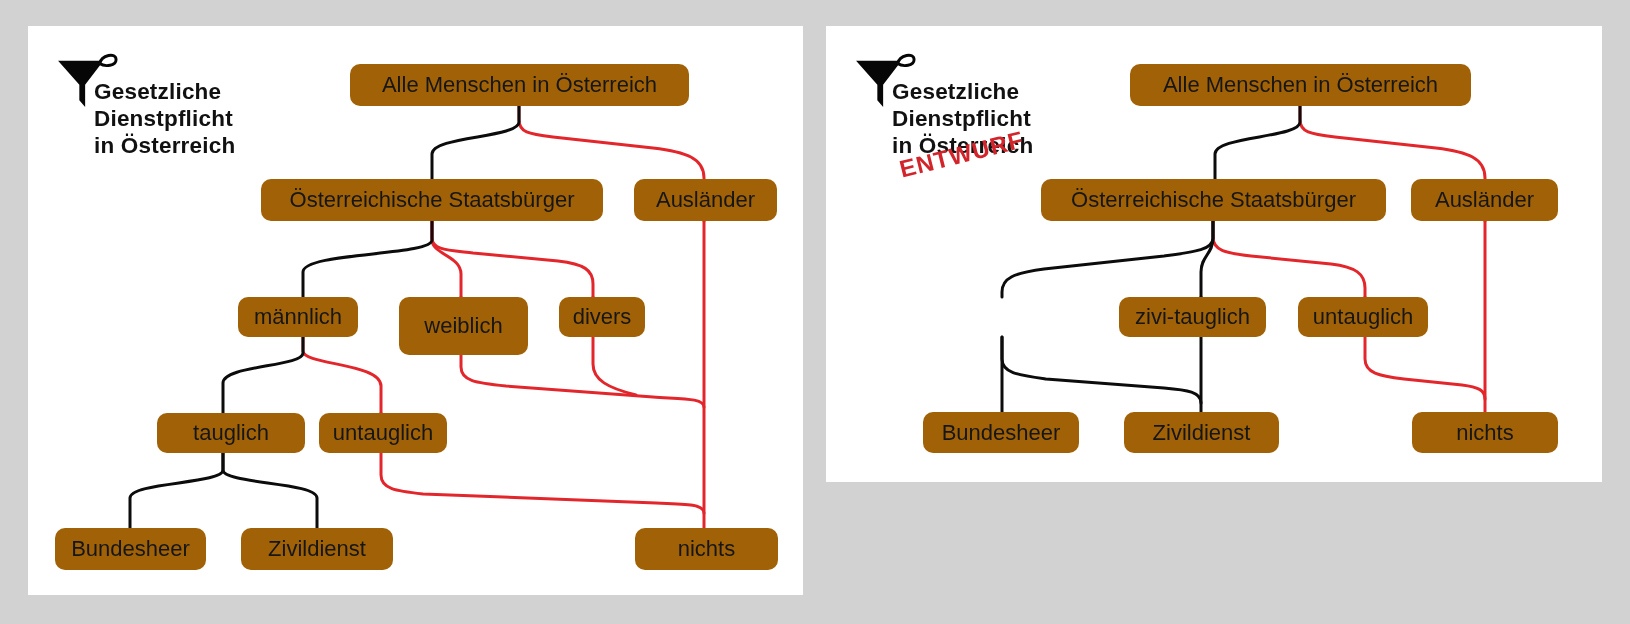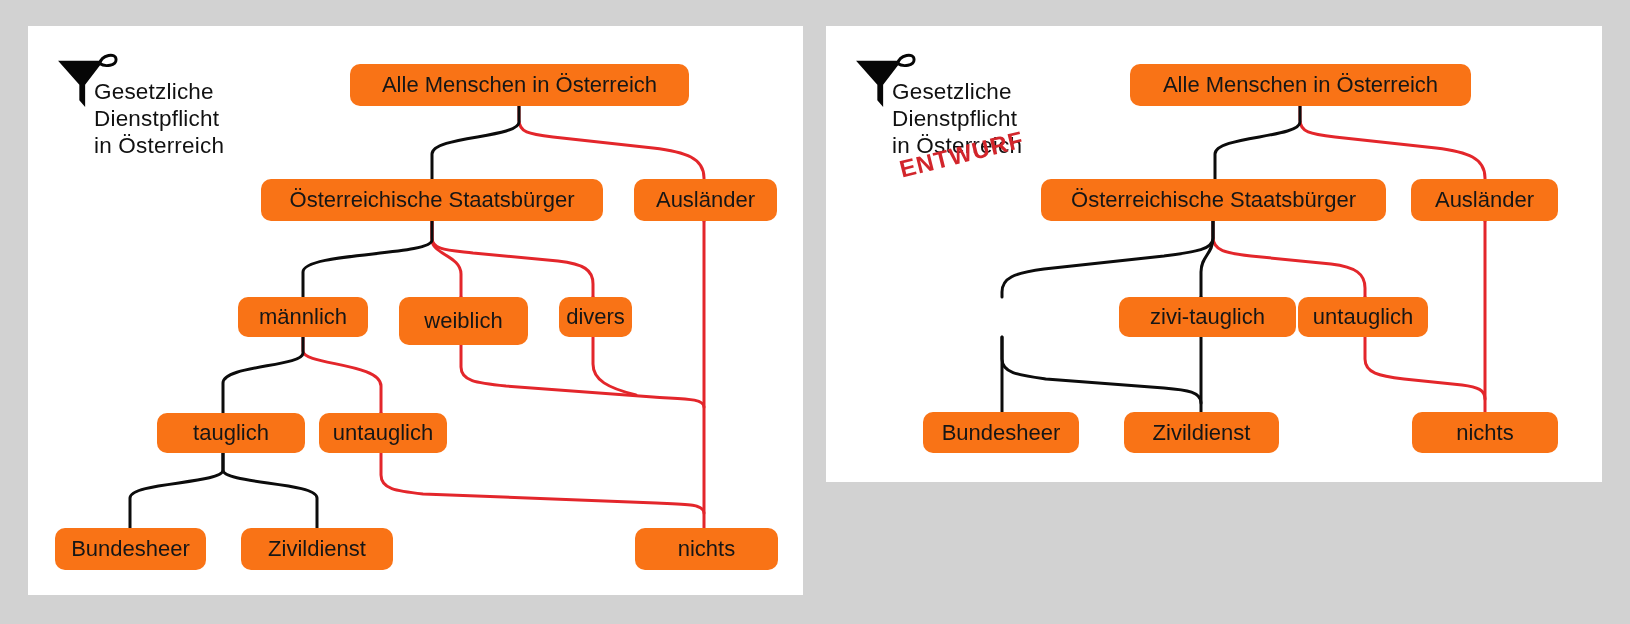--- a/index.html
+++ b/index.html
@@ -3,27 +3,27 @@
 <meta charset="utf-8">
 <style>
   html,body{margin:0;padding:0;}
   body{font-family:"Liberation Sans",sans-serif;}
   .canvas{position:relative;width:1630px;height:624px;background:#d2d2d2;overflow:hidden;}
   .panel{position:absolute;background:#ffffff;}
   .panel svg.edges{position:absolute;left:0;top:0;}
   .nodes{position:absolute;left:0;top:0;width:100%;height:100%;}
   .node{
     position:absolute;display:flex;align-items:center;justify-content:center;
-    background:#f97316;border-radius:10px;font-size:22px;color:#161616;
+    background:#a16207;border-radius:10px;font-size:22px;color:#161616;
     white-space:nowrap;line-height:1;
   }
   .funnel{position:absolute;left:30px;top:25px;width:62px;height:58px;}
   .brand-text{
     position:absolute;left:66px;top:52px;font-size:22.5px;line-height:27px;
-    font-weight:400;color:#111111;letter-spacing:0.2px;
+    font-weight:700;color:#111111;letter-spacing:0.2px;
   }
   .stamp{
     position:absolute;left:74px;top:130px;font-size:24px;font-weight:700;
     letter-spacing:1px;transform:rotate(-14deg);transform-origin:left center;
   }
   path.edge{fill:none;stroke-width:3;stroke-linecap:round;stroke-linejoin:round;}
 </style>
 </head>
 <body>
 
@@ -42,23 +42,23 @@
         <path d="M491,80 L491,96 C491,112 404,110 404,128 L404,153" class="edge" stroke="#0c0c0c"></path>
         <path d="M404,195 L404,214 C404,230 275,226 275,246 L275,271" class="edge" stroke="#0c0c0c"></path>
         <path d="M275,311 L275,327 C275,341 195,339 195,357 L195,387" class="edge" stroke="#0c0c0c"></path>
         <path d="M195,427 L195,444 C195,458 102,456 102,472 L102,502" class="edge" stroke="#0c0c0c"></path>
         <path d="M195,427 L195,444 C195,458 289,456 289,472 L289,502" class="edge" stroke="#0c0c0c"></path>
       </svg>
     <div class="nodes">
         <div class="node" style="left: 322px; top: 38px; width: 339px; height: 42px;">Alle Menschen in Österreich</div>
         <div class="node" style="left: 233px; top: 153px; width: 342px; height: 42px;">Österreichische Staatsbürger</div>
         <div class="node" style="left: 606px; top: 153px; width: 143px; height: 42px;">Ausländer</div>
-        <div class="node" style="left: 210px; top: 271px; width: 130px; height: 40px;">männlich</div>
-        <div class="node" style="left: 371px; top: 271px; width: 129px; height: 48px;">weiblich</div>
-        <div class="node" style="left: 531px; top: 271px; width: 73px; height: 40px;">divers</div>
+        <div class="node" style="left: 210px; top: 271px; width: 120px; height: 40px;">männlich</div>
+        <div class="node" style="left: 371px; top: 271px; width: 129px; height: 58px;">weiblich</div>
+        <div class="node" style="left: 531px; top: 271px; width: 86px; height: 40px;">divers</div>
         <div class="node" style="left: 129px; top: 387px; width: 148px; height: 40px;">tauglich</div>
         <div class="node" style="left: 291px; top: 387px; width: 128px; height: 40px;">untauglich</div>
         <div class="node" style="left: 27px; top: 502px; width: 151px; height: 42px;">Bundesheer</div>
         <div class="node" style="left: 213px; top: 502px; width: 152px; height: 42px;">Zivildienst</div>
         <div class="node" style="left: 607px; top: 502px; width: 143px; height: 42px;">nichts</div>
       </div>
     <svg class="funnel" viewBox="0 -3 64 60">
       <polygon points="0,7 47,7 28,32 28,55 22,48 22,32" fill="#060606"></polygon>
       <path d="M43,10 C45,1 60,-2 60,6 C60,12 49,14 43,10" fill="#ffffff" stroke="#060606" stroke-width="3"></path>
     </svg>
@@ -79,21 +79,21 @@
         <path d="M387,195 L387,212 C387,224 368,226 338,230 L218,243 C188,247 176,252 176,266 L176,271" class="edge" stroke="#0c0c0c"></path>
         <path d="M387,195 L387,212 C387,228 375,230 375,246 L375,271" class="edge" stroke="#0c0c0c"></path>
         <path d="M375,271 L375,386" class="edge" stroke="#0c0c0c"></path>
         <path d="M176,311 L176,386" class="edge" stroke="#0c0c0c"></path>
         <path d="M176,311 L176,333 C176,347 192,349 220,353 L338,362 C362,364 375,366 375,377" class="edge" stroke="#0c0c0c"></path>
       </svg>
     <div class="nodes">
         <div class="node" style="left: 304px; top: 38px; width: 341px; height: 42px;">Alle Menschen in Österreich</div>
         <div class="node" style="left: 215px; top: 153px; width: 345px; height: 42px;">Österreichische Staatsbürger</div>
         <div class="node" style="left: 585px; top: 153px; width: 147px; height: 42px;">Ausländer</div>
-        <div class="node" style="left: 293px; top: 271px; width: 177px; height: 40px;">zivi-tauglich</div>
+        <div class="node" style="left: 293px; top: 271px; width: 147px; height: 40px;">zivi-tauglich</div>
         <div class="node" style="left: 472px; top: 271px; width: 130px; height: 40px;">untauglich</div>
         <div class="node" style="left: 97px; top: 386px; width: 156px; height: 41px;">Bundesheer</div>
         <div class="node" style="left: 298px; top: 386px; width: 155px; height: 41px;">Zivildienst</div>
         <div class="node" style="left: 586px; top: 386px; width: 146px; height: 41px;">nichts</div>
       </div>
     <svg class="funnel" viewBox="0 -3 64 60">
       <polygon points="0,7 47,7 28,32 28,55 22,48 22,32" fill="#060606"></polygon>
       <path d="M43,10 C45,1 60,-2 60,6 C60,12 49,14 43,10" fill="#ffffff" stroke="#060606" stroke-width="3"></path>
     </svg>
     <div class="brand-text">

